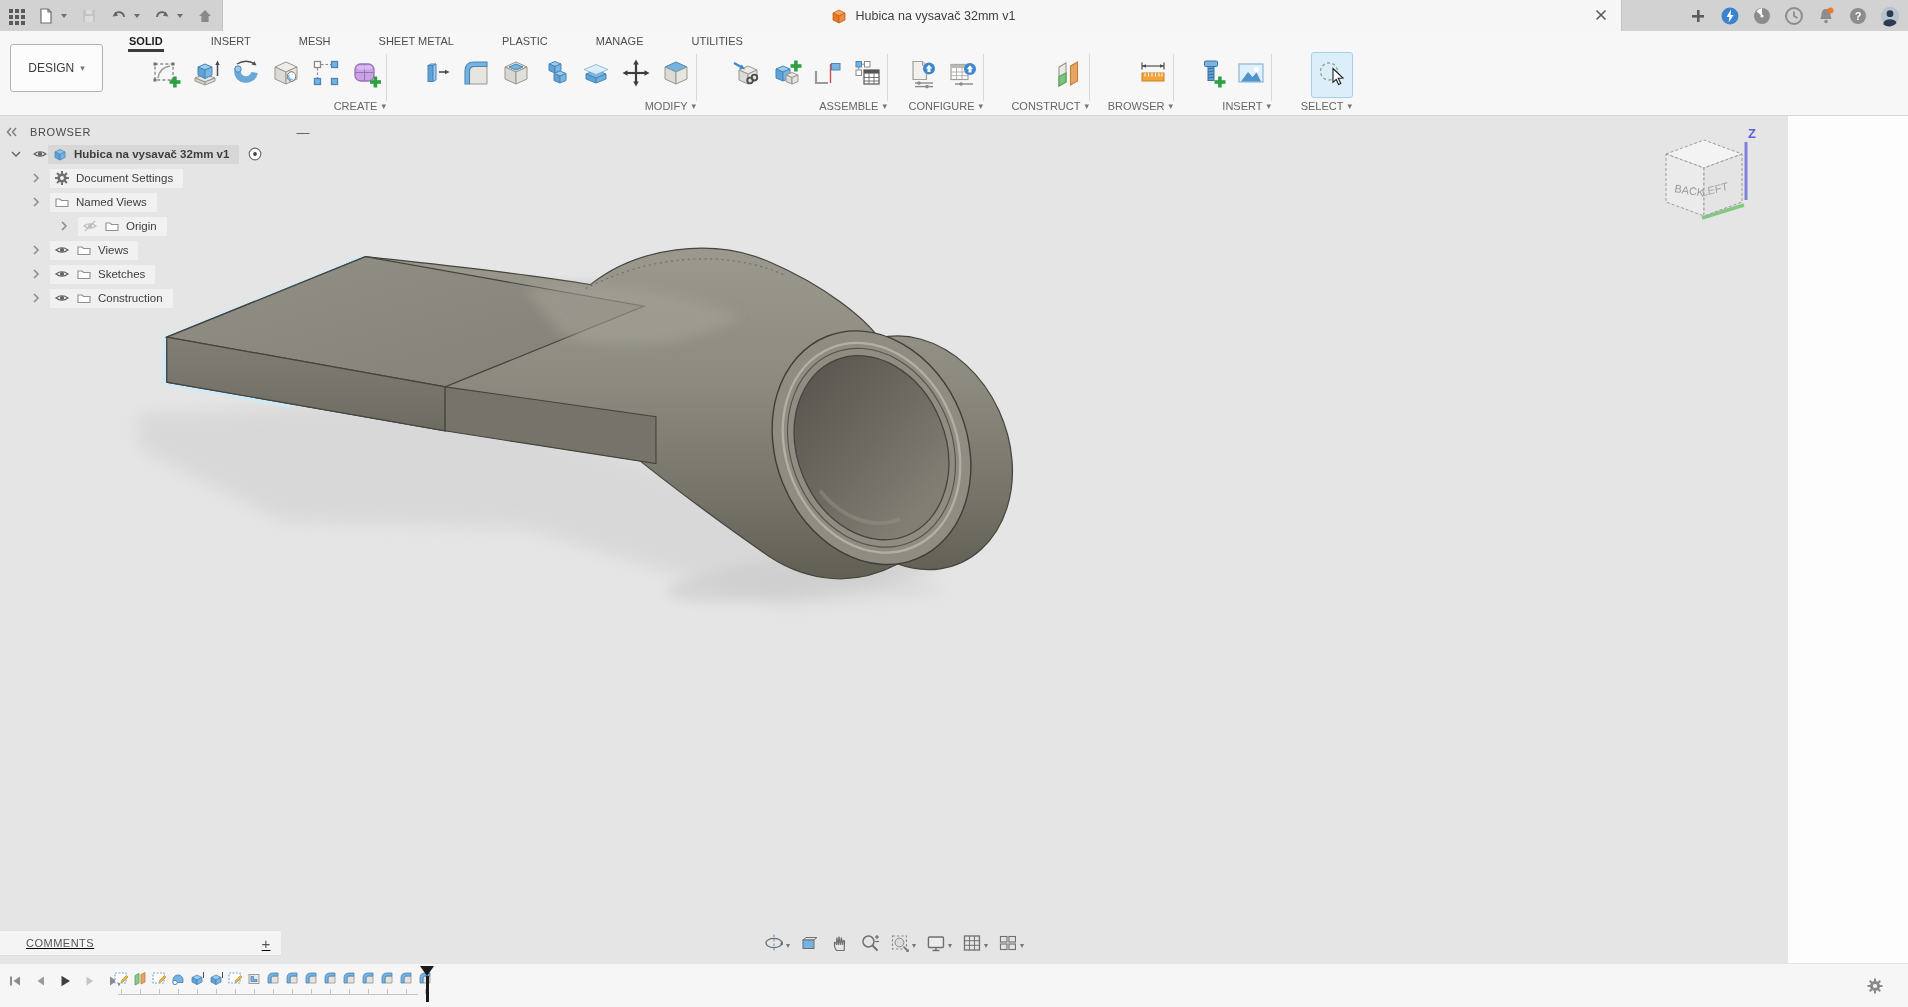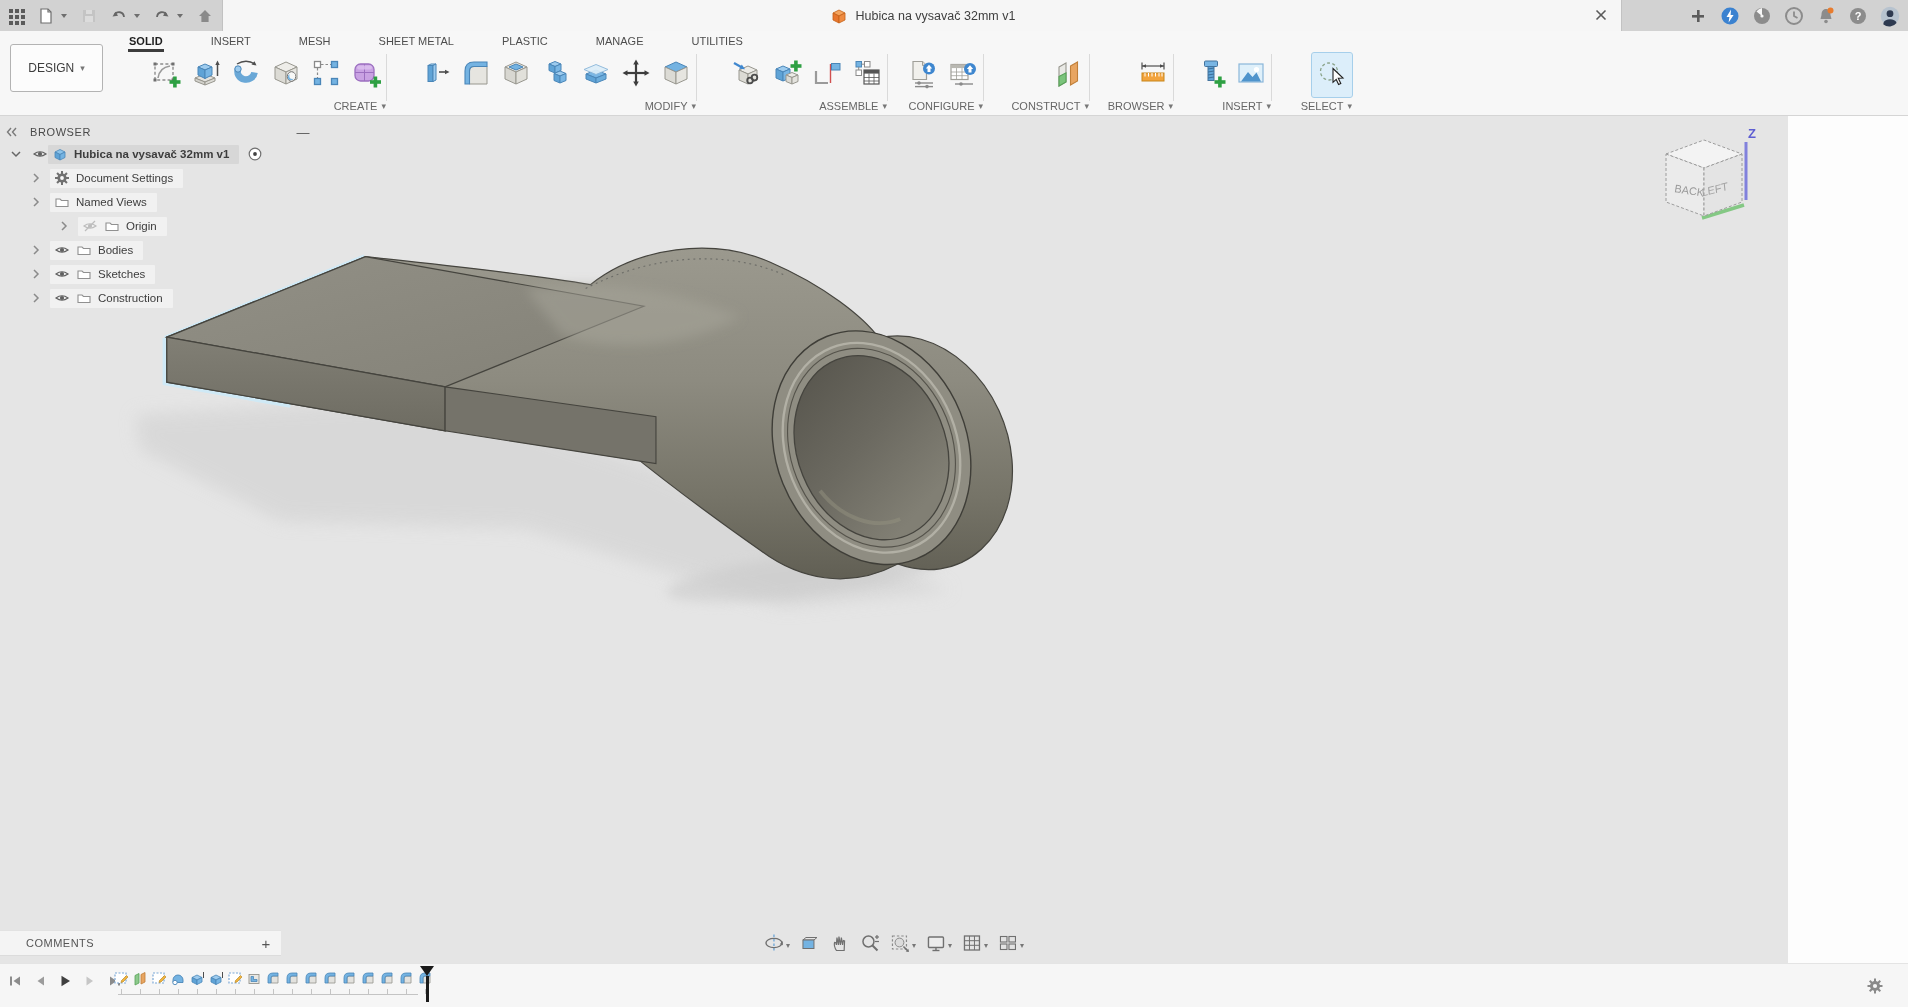--- a/index.html
+++ b/index.html
@@ -60,21 +60,21 @@
     background:#f1f1f1; border-radius:1px; cursor:pointer; }
   .b-chip.sel { background:#d7d7d7; font-weight:bold; }
   .b-radio { margin-left:8px; }
 
   
   .viewcube { position:absolute; right:18px; top:6px; width:132px; height:112px; }
 
   
   .comments-bar { position:absolute; left:0; top:814px; width:281px; height:26px;
     background:#f4f4f4; border-top:1px solid #e2e2e2; border-bottom:1px solid #dcdcdc;
-    display:flex; align-items:center; }
+    display:flex; align-items:center;text-decoration:underline; }
   .comments-label { margin-left:26px; font-size:11px; letter-spacing:.5px; color:#555; flex:1; }
   .comments-add { width:30px; font-size:15px; color:#555; cursor:pointer; text-align:center; }
 
   
   .view-toolbar { position:absolute; left:50%; transform:translateX(-50%); top:816px;
     height:26px; display:flex; align-items:center; gap:6px; }
   .vt-item { display:flex; align-items:center; cursor:pointer; padding:2px; border-radius:2px; }
   .vt-caret { font-size:8px; color:#777; margin-left:2px; }
 
   
@@ -749,21 +749,21 @@
                 <svg width="16" height="16" viewBox="0 0 16 16">
                   <path d="M2 8 Q8 3.5 14 8 Q8 12.5 2 8 Z" fill="none" stroke="#606060" stroke-width="1.2"></path>
                   <circle cx="8" cy="8" r="2.1" fill="#606060"></circle>
                 </svg>
               </span>
               <span class="b-ic">
                 <svg width="16" height="16" viewBox="0 0 16 16">
                   <path d="M2 5 L6 5 L7.5 6.5 L14 6.5 L14 12.5 L2 12.5 Z" fill="#fff" stroke="#909090" stroke-width="1.1"></path>
                 </svg>
               </span>
-              <span>Bodies</span>
+              <span>Views</span>
             </span>
           </div>
           <div class="b-row" style="padding-left: 28px;">
             <span class="b-ic">
               <svg width="16" height="16" viewBox="0 0 16 16">
                 <path d="M6 4 L10 8 L6 12" fill="none" stroke="#8a8a8a" stroke-width="1.5"></path>
               </svg>
             </span>
             <span style="width: 6px;"></span>
             <span class="b-chip">

